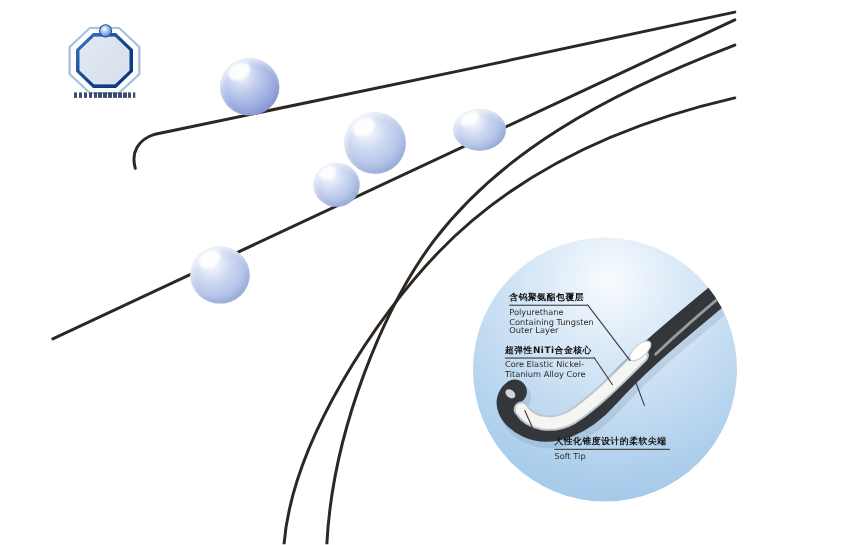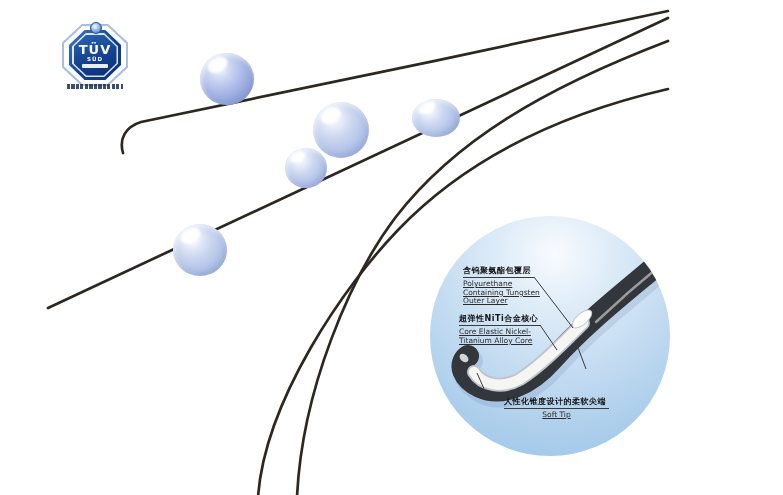--- a/index.html
+++ b/index.html
@@ -43,22 +43,22 @@
     position:absolute;left:430px;top:216px;width:240px;height:240px;border-radius:50%;z-index:4;overflow:hidden;
     background:radial-gradient(circle at 52% 16%, #f8fbfe 0%, #e2eef9 20%, #c6ddf2 48%, #aacdeb 78%, #9cc4e8 100%);
   }
   .inset svg{position:absolute;left:0;top:0;}
   .ins-label{position:absolute;z-index:5;color:#1d1d1d;}
   .ins-label .zh{
     font-size:8px;font-weight:bold;line-height:10px;letter-spacing:.5px;color:#111;
     border-bottom:1px solid #3c3c3c;padding:0 3px 1px 0;width:max-content;
   }
   .ins-label .en{font-size:7.5px;line-height:8.6px;color:#2b2b2b;margin-top:2px;}
-  .ins-label .en span{display:block;text-decoration:underline;}
-  .ins-label.center .en{text-align:center;}
+  .ins-label .en span{display:block;}
+  .ins-label.center .en{text-align:left;}
 </style>
 </head>
 <body>
 
 <div class="canvas">
 
   <svg class="wires" width="783" height="495" viewBox="0 0 783 495">
     <g fill="none" stroke="#2d2722" stroke-width="2.7" stroke-linecap="round">
       <path d="M 123 153 C 119 139 125 127 141 122 C 300 90 500 47 668 11"></path>
       <path d="M 48 308 Q 375 155 668 18"></path>
@@ -71,25 +71,20 @@
   <div class="droplet" style="left:313px;top:102px;width:56px;height:56px;"></div>
   <div class="droplet" style="left:285px;top:148px;width:42px;height:40px;"></div>
   <div class="droplet" style="left:412px;top:99px;width:48px;height:38px;"></div>
   <div class="droplet" style="left:173px;top:224px;width:54px;height:52px;"></div>
 
   <div class="badge">
     <div class="oct badge-outline"></div>
     <div class="oct badge-paper"></div>
     <div class="oct badge-blue"></div>
     <div class="oct badge-ring"></div>
-    <div class="oct badge-core">
-      <div class="badge-tuv">TÜV</div>
-      <div class="badge-sud">SÜD</div>
-      <div class="badge-band"></div>
-    </div>
     <div class="badge-emblem"></div>
     <div class="badge-caption"></div>
   </div>
 
   <div class="inset">
     <svg width="240" height="240" viewBox="0 0 240 240">
 
       <path d="M 243 43 C 201 79 161 109 125 149 C 103 174 75 186 53 176 C 36 168 30 153 41 145" fill="none" stroke="rgba(90,120,160,0.18)" stroke-width="24" stroke-linecap="round"></path>
 
       <path d="M 240 38 C 198 74 158 104 122 144 C 100 169 72 181 50 171 C 33 163 27 148 38 140" fill="none" stroke="#33363b" stroke-width="22" stroke-linecap="round"></path>

